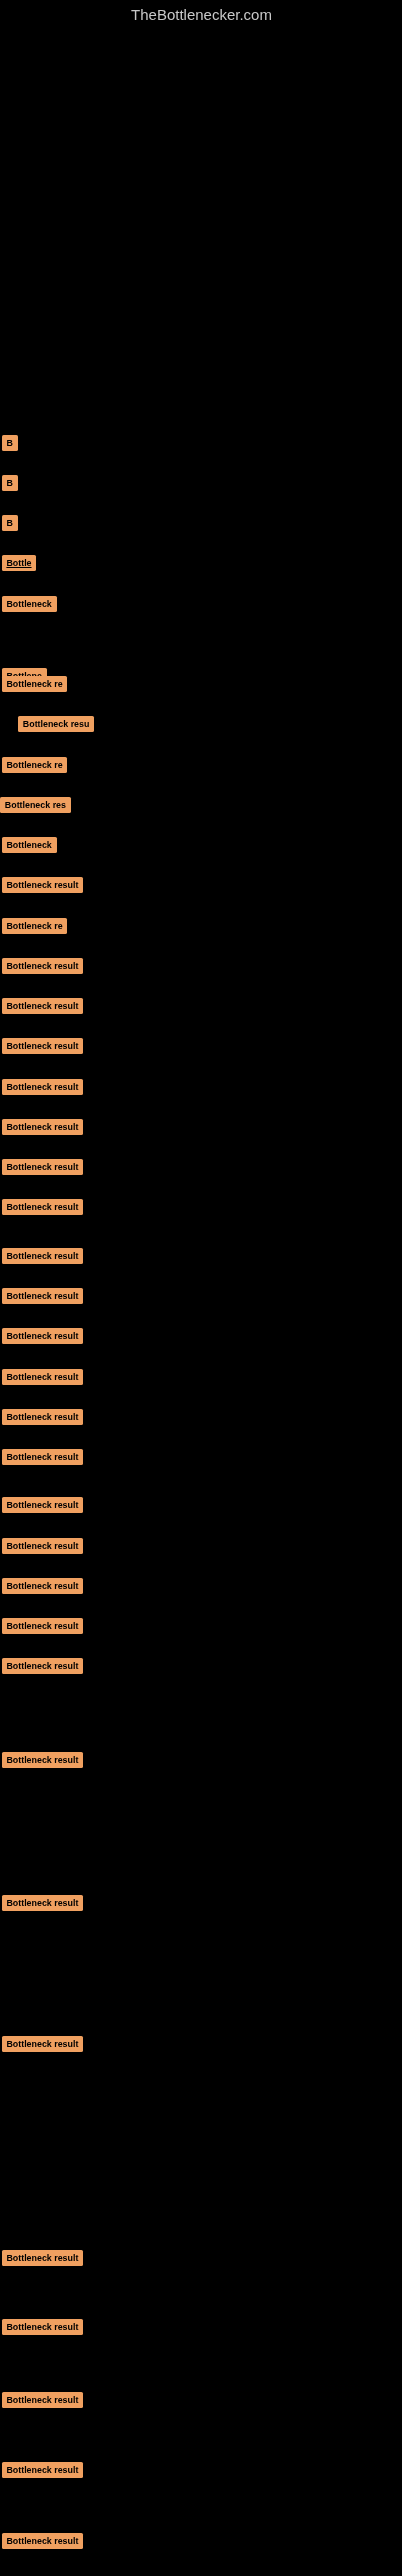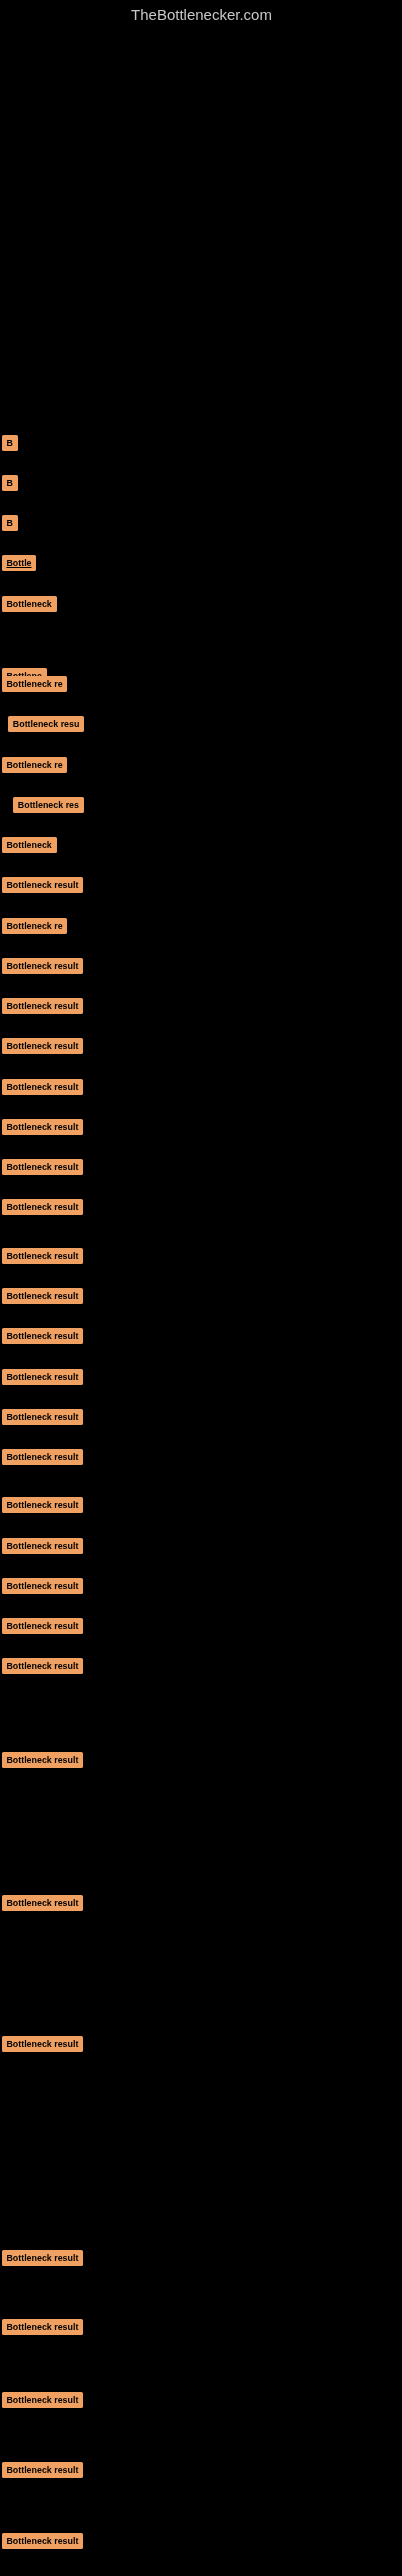--- a/index.html
+++ b/index.html
@@ -46,23 +46,23 @@
 <span class="site-title">TheBottlenecker.com</span>
 
 <div id="items-wrapper">
     <div style="position: absolute; top: 435px; left: 1.6px;"><span class="bottleneck-label" style="max-width: 27px;">B</span></div>
     <div style="position: absolute; top: 475px; left: 1.6px;"><span class="bottleneck-label" style="max-width: 27px;">B</span></div>
     <div style="position: absolute; top: 515px; left: 1.6px;"><span class="bottleneck-label" style="max-width: 27px;">B</span></div>
     <div style="position: absolute; top: 555px; left: 1.6px;"><span class="bottleneck-label" style="max-width: 58px; text-decoration: underline;">Bottle</span></div>
     <div style="position: absolute; top: 596px; left: 1.6px;"><span class="bottleneck-label" style="max-width: 79px;">Bottleneck</span></div>
     <div style="position: absolute; top: 668px; left: 1.6px;"><span class="bottleneck-label" style="max-width: 68px;">Bottlene</span></div>
     <div style="position: absolute; top: 676px; left: 1.6px;"><span class="bottleneck-label" style="max-width: 97px;">Bottleneck re</span></div>
-    <div style="position: absolute; top: 716px; left: 8px;"><span class="bottleneck-label" style="max-width: 109px;">Bottleneck resu</span></div>
+    <div style="position: absolute; top: 716px; left: 18px;"><span class="bottleneck-label" style="max-width: 109px;">Bottleneck resu</span></div>
     <div style="position: absolute; top: 757px; left: 1.6px;"><span class="bottleneck-label" style="max-width: 97px;">Bottleneck re</span></div>
-    <div style="position: absolute; top: 797px; left: 13px;"><span class="bottleneck-label" style="max-width: 103px;">Bottleneck res</span></div>
+    <div style="position: absolute; top: 797px; left: 0;"><span class="bottleneck-label" style="max-width: 103px;">Bottleneck res</span></div>
     <div style="position: absolute; top: 837px; left: 1.6px;"><span class="bottleneck-label" style="max-width: 79px;">Bottleneck</span></div>
     <div style="position: absolute; top: 877px; left: 1.6px;"><span class="bottleneck-label" style="max-width: 121px;">Bottleneck result</span></div>
     <div style="position: absolute; top: 918px; left: 1.6px;"><span class="bottleneck-label" style="max-width: 97px;">Bottleneck re</span></div>
     <div style="position: absolute; top: 958px; left: 1.6px;"><span class="bottleneck-label" style="max-width: 121px;">Bottleneck result</span></div>
     <div style="position: absolute; top: 998px; left: 1.6px;"><span class="bottleneck-label" style="max-width: 121px;">Bottleneck result</span></div>
     <div style="position: absolute; top: 1038px; left: 1.6px;"><span class="bottleneck-label" style="max-width: 121px;">Bottleneck result</span></div>
     <div style="position: absolute; top: 1079px; left: 1.6px;"><span class="bottleneck-label" style="max-width: 121px;">Bottleneck result</span></div>
     <div style="position: absolute; top: 1119px; left: 1.6px;"><span class="bottleneck-label" style="max-width: 121px;">Bottleneck result</span></div>
     <div style="position: absolute; top: 1159px; left: 1.6px;"><span class="bottleneck-label" style="max-width: 121px;">Bottleneck result</span></div>
     <div style="position: absolute; top: 1199px; left: 1.6px;"><span class="bottleneck-label" style="max-width: 121px;">Bottleneck result</span></div>

